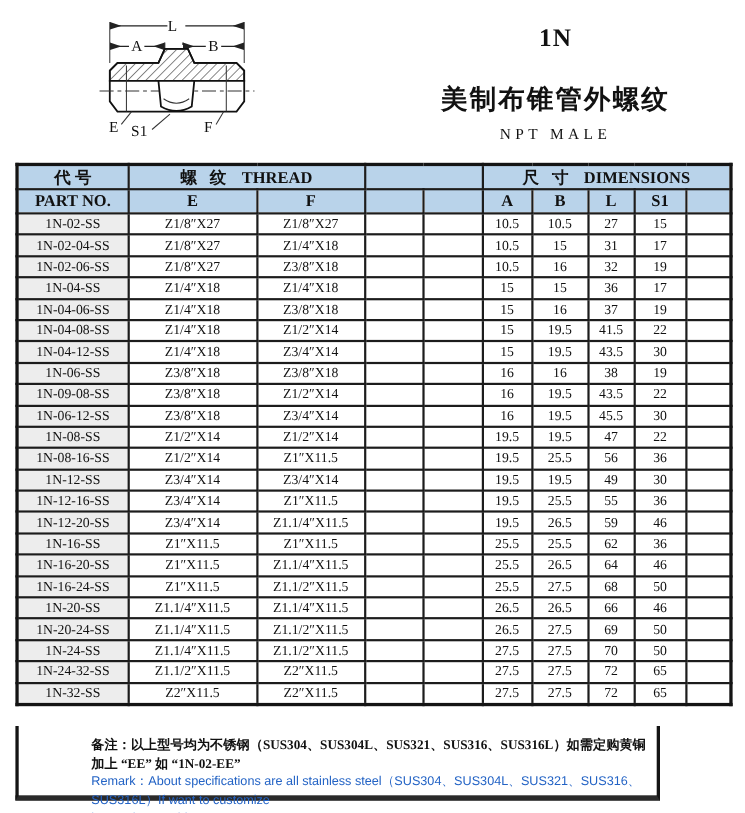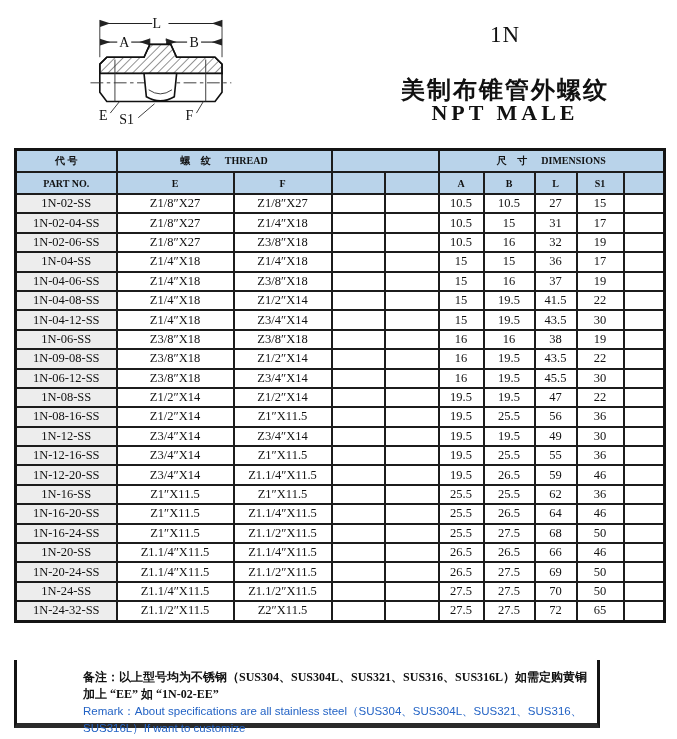--- a/index.html
+++ b/index.html
@@ -3,37 +3,37 @@
 <meta charset="utf-8">
 <style>
   html,body { margin:0; padding:0; }
   body {
     width:677px; height:739px; background:#ffffff; position:relative;
     font-family:"Liberation Serif", serif; color:#111;
   }
   
   .drawing-wrap { position:absolute; left:58px; top:6px; width:200px; height:142px; }
   .title-block { position:absolute; left:340px; top:0; width:330px; text-align:center; }
-  .title-code { position:absolute; left:0; top:22px; width:100%; font-size:23px; font-weight:normal; letter-spacing:1px; }
+  .title-code { position:absolute; left:0; top:22px; width:100%; font-size:23px; font-weight:bold; letter-spacing:1px; }
   .title-cn   { position:absolute; left:0; top:74px; width:100%; font-size:24px; font-weight:bold; letter-spacing:2px; }
-  .title-en   { position:absolute; left:0; top:100px; width:100%; font-size:22px; font-weight:bold; letter-spacing:4px; }
+  .title-en   { position:absolute; left:0; top:115px; width:100%; font-size:14px; font-weight:normal; letter-spacing:4px; }
 
   
   table.spec {
     position:absolute; left:14px; top:148px; width:649px;
     border-collapse:collapse; table-layout:fixed;
     font-family:"Liberation Serif", serif;
   }
   table.spec th, table.spec td {
     border:2px solid #1c1c1c; padding:0; text-align:center;
     overflow:hidden; white-space:nowrap;
   }
   table.spec { border:3px solid #141414; }
   table.spec thead th {
-    background:#b9d3ea; height:20px; font-size:10px; font-weight:bold;
+    background:#b9d3ea; height:20px; font-size:15px; font-weight:bold;
   }
   table.spec thead .cn { letter-spacing:4px; margin-right:10px;margin-top:24px; }
   table.spec tbody td { height:17.4px; font-size:12.5px; background:#ffffff; }
   table.spec tbody td.part { background:#ededed; }
 
   
   .remark-box {
     position:absolute; left:14px; top:660px; width:586px; height:68px;
     border-left:3px solid #141414; border-right:3px solid #141414;
     border-bottom:5px solid #2a2a2a; box-sizing:border-box;
@@ -405,20 +405,32 @@
         <td>Z1.1/2″X11.5</td>
         <td>Z2″X11.5</td>
         <td></td>
         <td></td>
         <td>27.5</td>
         <td>27.5</td>
         <td>72</td>
         <td>65</td>
         <td></td>
       </tr>
+      <tr>
+        <td class="part">1N-32-SS</td>
+        <td>Z2″X11.5</td>
+        <td>Z2″X11.5</td>
+        <td></td>
+        <td></td>
+        <td>27.5</td>
+        <td>27.5</td>
+        <td>72</td>
+        <td>65</td>
+        <td></td>
+      </tr>
     </tbody>
 </table>
 
 <div class="remark-box">
   <div class="remark-cn">备注：以上型号均为不锈钢（SUS304、SUS304L、SUS321、SUS316、SUS316L）如需定购黄铜加上 “EE” 如 “1N-02-EE”</div>
   <div class="remark-en">Remark：About specifications are all stainless steel（SUS304、SUS304L、SUS321、SUS316、SUS316L）If want to customize</div>
   <div class="remark-en">brass,please add:"EE"eg "1N-02-EE"</div>
 </div>
 
 </body></html>

